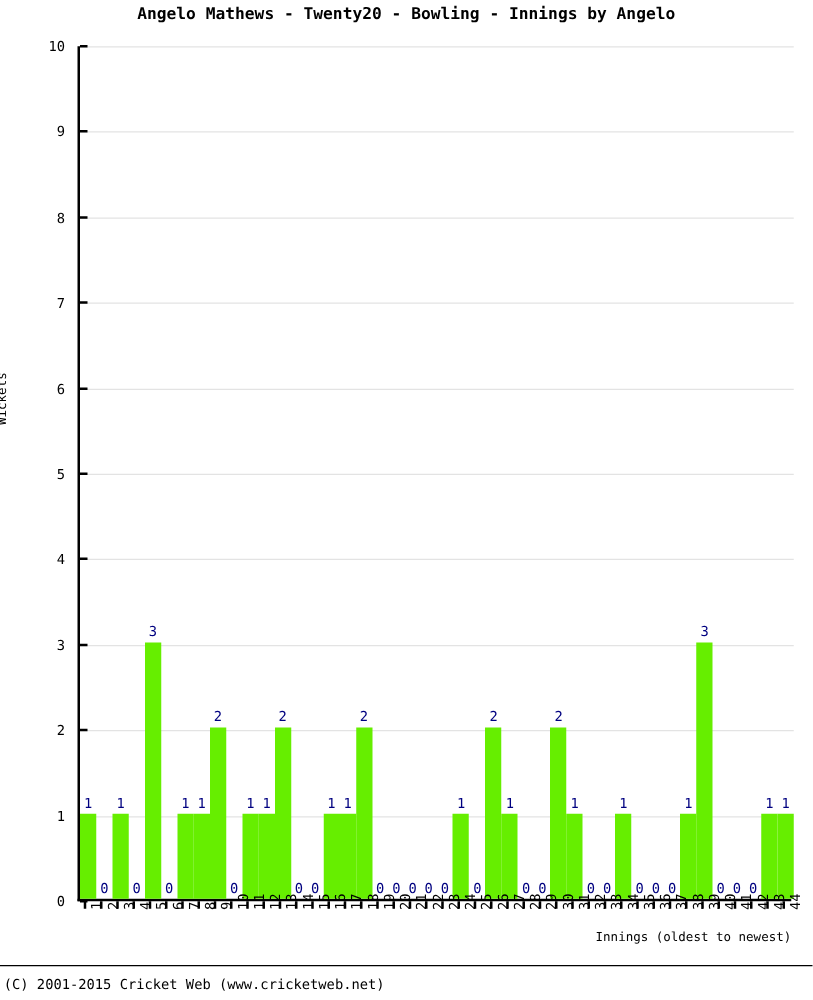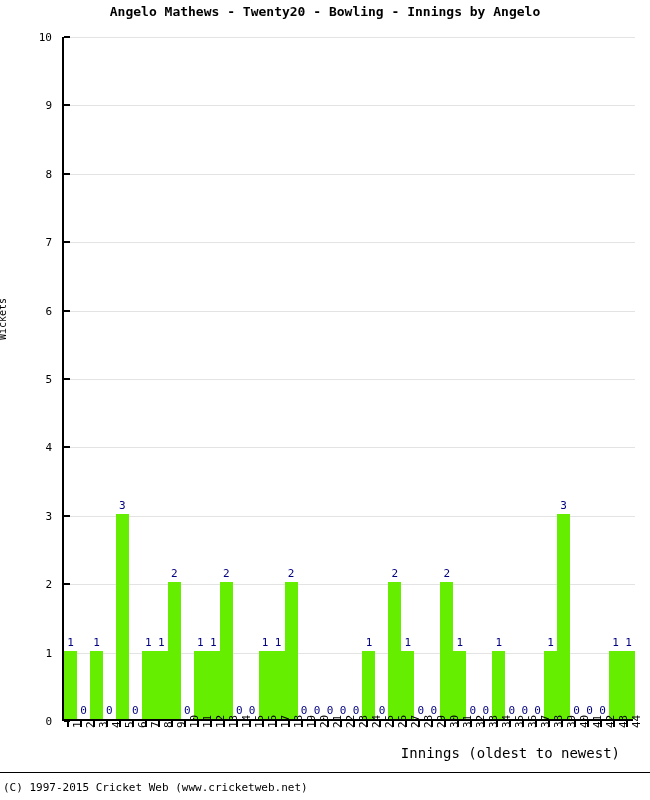--- a/index.html
+++ b/index.html
@@ -121,23 +121,23 @@
   }
   #x-axis-ticks {
     position: absolute;
     left: 62px;
     top: 721px;
     width: 571px;
     height: 45px;
   }
   #x-axis-title {
     position: absolute;
-    right: 30px;
+    right: 17px;
     top: 745px;
-    font-size: 14px;
+    font-size: 10px;
     color: #000000;
     white-space: nowrap;
     margin-left: 14px;
   }
 
   
   #footer-separator {
     position: absolute;
     left: 0;
     top: 772px;
@@ -352,13 +352,13 @@
     <div class="xtick-mark" style="left: 537.557px;"></div>
     <div class="xtick-label" style="left: 542.557px;">42</div>
     <div class="xtick-mark" style="left: 550.534px;"></div>
     <div class="xtick-label" style="left: 555.534px;">43</div>
     <div class="xtick-mark" style="left: 563.511px;"></div>
     <div class="xtick-label" style="left: 568.511px;">44</div>
   </div>
 <div id="x-axis-title">Innings (oldest to newest)</div>
 
 <div id="footer-separator"></div>
-<div id="copyright">(C) 1997-2015 Cricket Web (www.cricketweb.net)</div>
+<div id="copyright">(C) 2001-2015 Cricket Web (www.cricketweb.net)</div>
 
 </body></html>

